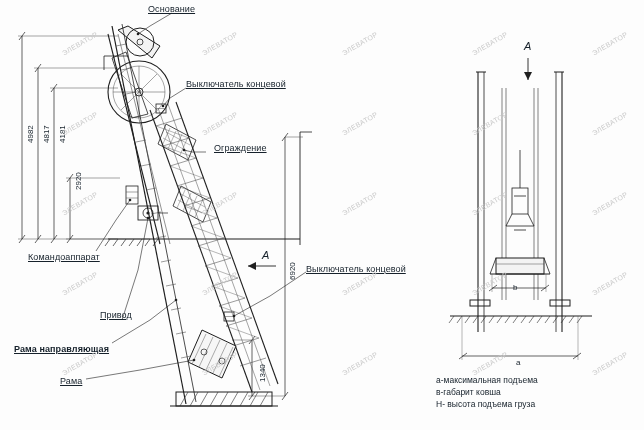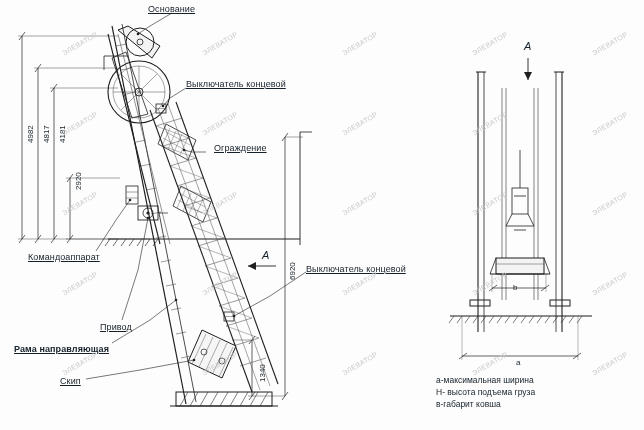--- a/index.html
+++ b/index.html
@@ -416,42 +416,42 @@
         <line x1="578" y1="316" x2="578" y2="360" stroke="#4a4a4a" stroke-width="0.4"></line>
       </g>
     </g>
 
   </svg>
 
   <div class="lbl u" style="left:148px; top:4px;">Основание</div>
   <div class="lbl u" style="left:186px; top:79px;">Выключатель концевой</div>
   <div class="lbl u" style="left:214px; top:143px;">Ограждение</div>
   <div class="lbl u" style="left:28px;  top:252px;">Командоаппарат</div>
-  <div class="lbl u" style="left:100px; top:322px;">Привод</div>
+  <div class="lbl u" style="left:100px; top:310px;">Привод</div>
   <div class="lbl u" style="left:14px;  top:344px;font-weight:bold;">Рама направляющая</div>
-  <div class="lbl u" style="left:60px;  top:376px;">Скип</div>
+  <div class="lbl u" style="left:60px;  top:376px;">Рама</div>
   <div class="lbl u" style="left:306px; top:264px;">Выключатель концевой</div>
 
   <div class="dim vert" style="left:26px;  top:143px;">4982</div>
   <div class="dim vert" style="left:42px;  top:143px;">4817</div>
   <div class="dim vert" style="left:58px;  top:143px;">4181</div>
   <div class="dim vert" style="left:74px;  top:190px;">2920</div>
   <div class="dim vert" style="left:288px; top:280px;">6920</div>
   <div class="dim vert" style="left:258px; top:382px;">1340</div>
 
   <div class="secmark" style="left:262px; top:249px;">A</div>
   <div class="secmark" style="left:524px; top:40px;">A</div>
 
   <div class="dim" style="left:513px; top:283px;">b</div>
   <div class="dim" style="left:516px; top:358px;">a</div>
 
   <div class="legend" style="left:436px; top:374px;">
-    <div>а-максимальная ширина</div>
+    <div>а-максимальная подъема</div>
+    <div>в-габарит ковша</div>
     <div>Н- высота подъема груза</div>
-    <div>в-габарит ковша</div>
   </div>
 
   <div id="watermarks">
       <div class="wm" style="left: 60px; top: 40px;">ЭЛЕВАТОР</div>
       <div class="wm" style="left: 200px; top: 40px;">ЭЛЕВАТОР</div>
       <div class="wm" style="left: 340px; top: 40px;">ЭЛЕВАТОР</div>
       <div class="wm" style="left: 470px; top: 40px;">ЭЛЕВАТОР</div>
       <div class="wm" style="left: 590px; top: 40px;">ЭЛЕВАТОР</div>
       <div class="wm" style="left: 60px; top: 120px;">ЭЛЕВАТОР</div>
       <div class="wm" style="left: 200px; top: 120px;">ЭЛЕВАТОР</div>

